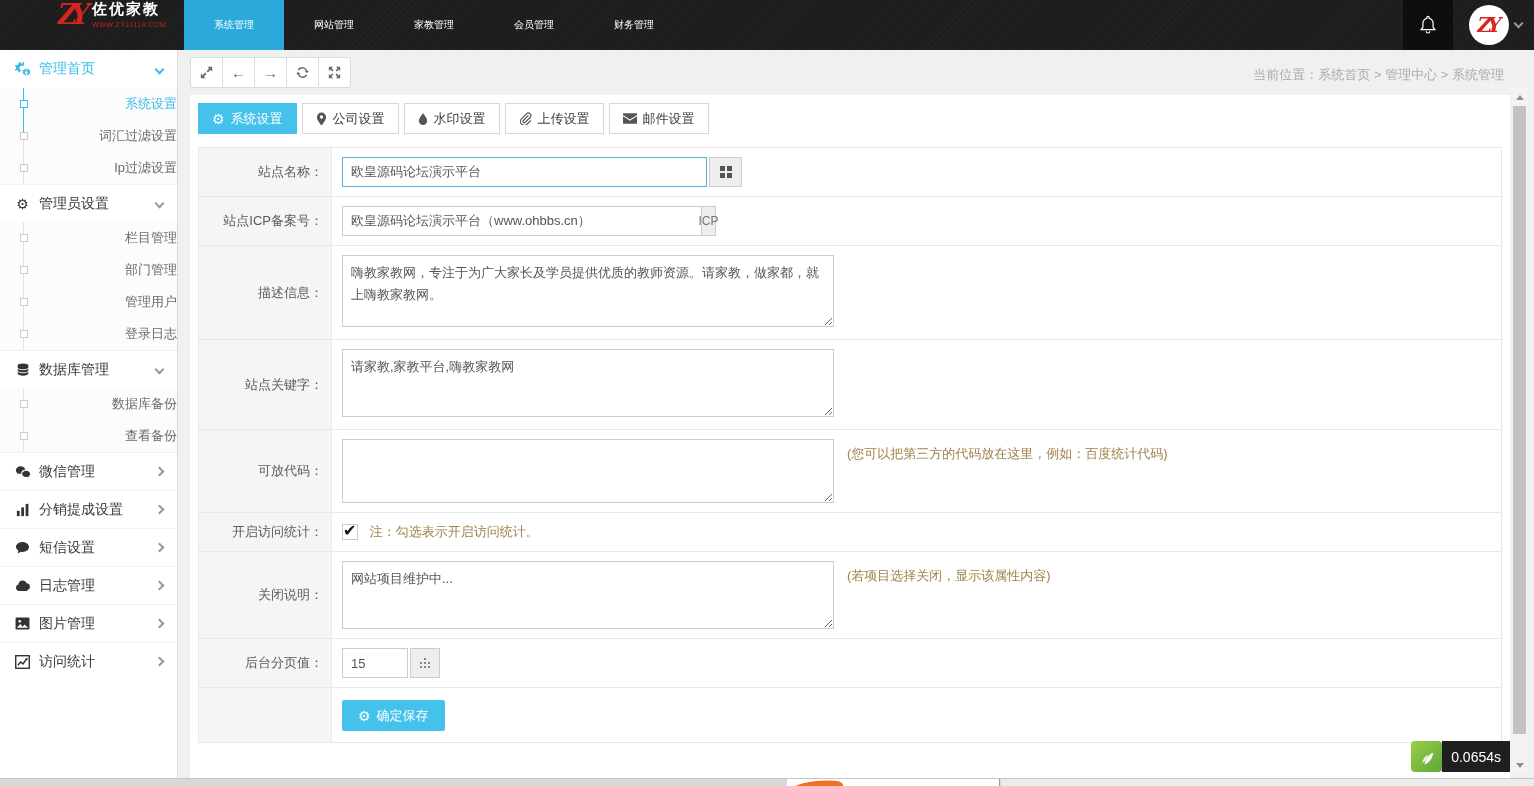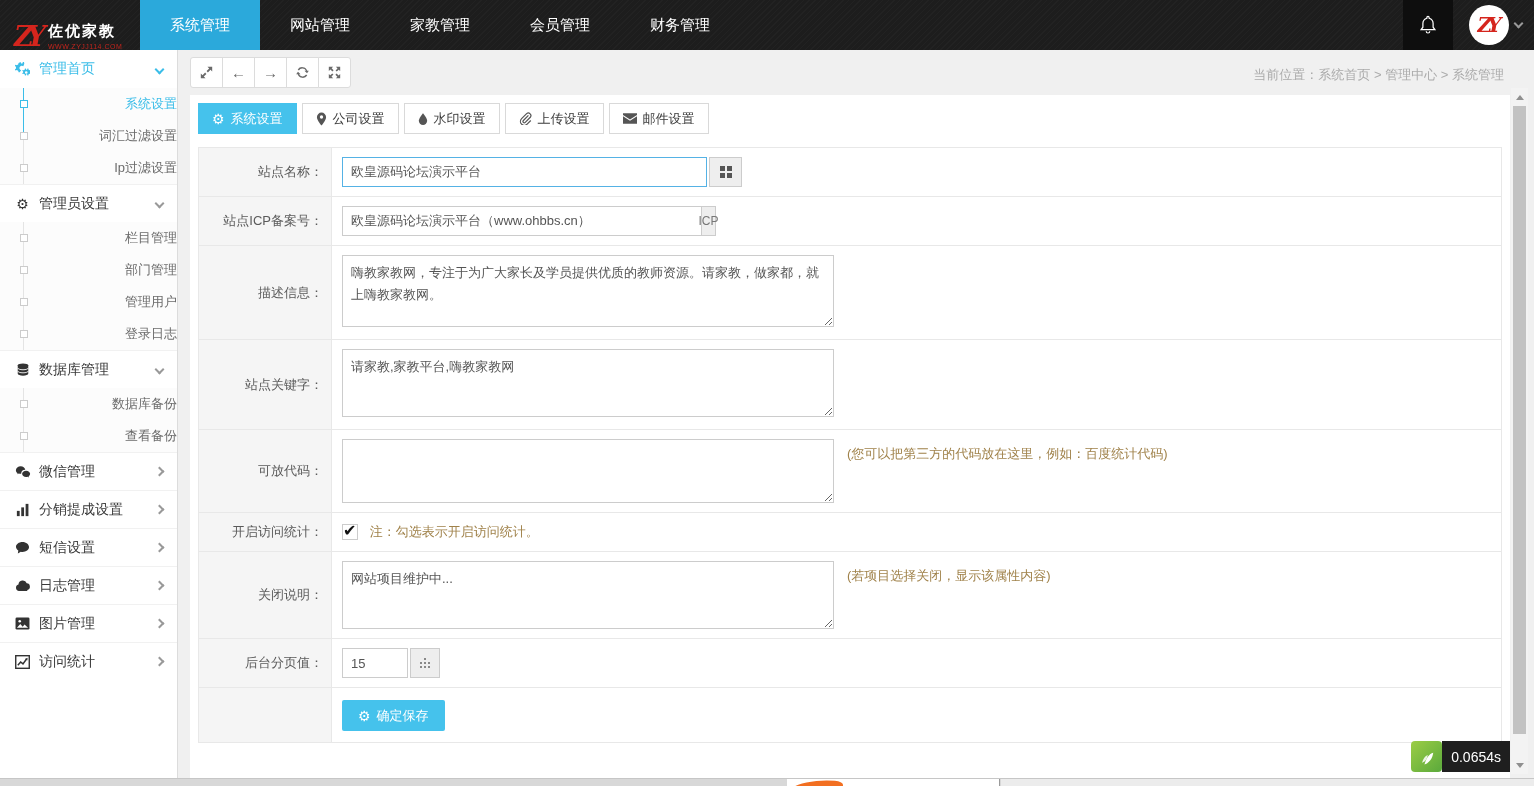--- a/index.html
+++ b/index.html
@@ -1,27 +1,27 @@
 <!DOCTYPE html>
 <html><head>
 <meta charset="utf-8">
 <style>
   *{margin:0;padding:0;box-sizing:border-box;}
   html,body{width:1534px;height:786px;overflow:hidden;font-family:"Liberation Sans","DejaVu Sans",sans-serif;background:#f0f0f0;}
   svg{display:block;}
   
   .topbar{position:absolute;left:0;top:0;width:1534px;height:50px;background:#1d1d1d;
-    background-image:repeating-linear-gradient(135deg,rgba(255,255,255,.025) 0 1px,transparent 1px 4px);z-index:30;display:flex;align-items:flex-end;}
+    background-image:repeating-linear-gradient(135deg,rgba(255,255,255,.025) 0 1px,transparent 1px 4px);z-index:30;display:flex;align-items:flex-start;padding-left:44px;}
   .brand{width:140px;display:flex;align-items:center;padding-left:14px;}
   .brand-mark{font-family:"DejaVu Serif",serif;font-style:italic;font-weight:bold;font-size:27px;color:#d5251d;letter-spacing:-7px;line-height:1;margin-right:9px;}
   .brand-txt{display:flex;flex-direction:column;justify-content:center;}
   .brand-name{color:#fff;font-size:15px;font-weight:bold;letter-spacing:2px;font-family:"Liberation Serif","DejaVu Serif",serif;}
   .brand-url{color:#c2251d;font-size:7px;letter-spacing:.5px;margin-top:2px;}
   .topnav{display:flex;align-items:stretch;}
-  .topnav .tn-item{color:#fff;font-size:15px;line-height:50px;padding:0 30px;cursor:pointer;}
+  .topnav .tn-item{color:#fff;font-size:10px;line-height:50px;padding:0 30px;cursor:pointer;}
   .topnav .tn-item.active{background:#2ba9db;}
   .top-right{margin-left:auto;display:flex;align-items:center;}
   .bell-box{width:50px;height:50px;background:#0e0e0e;display:flex;align-items:center;justify-content:center;}
   .avatar{width:40px;height:40px;border-radius:50%;background:#fff;margin:0 6px 0 16px;display:flex;align-items:center;justify-content:center;
     font-family:"DejaVu Serif",serif;font-style:italic;font-weight:bold;font-size:20px;color:#d5251d;letter-spacing:-5px;padding-right:4px;}
   .chev{display:inline-block;width:7px;height:7px;border-right:2px solid #999;border-bottom:2px solid #999;}
   .chev.down{transform:rotate(45deg);}
   .chev.right{transform:rotate(-45deg);}
   .top-right .chev{margin-right:12px;margin-top:-3px;}
   

